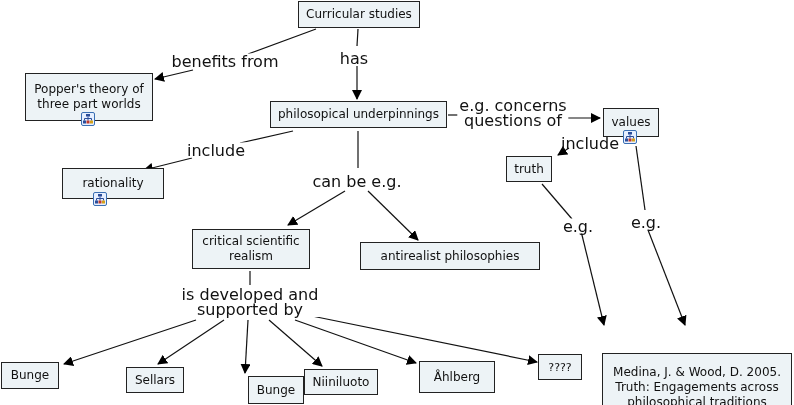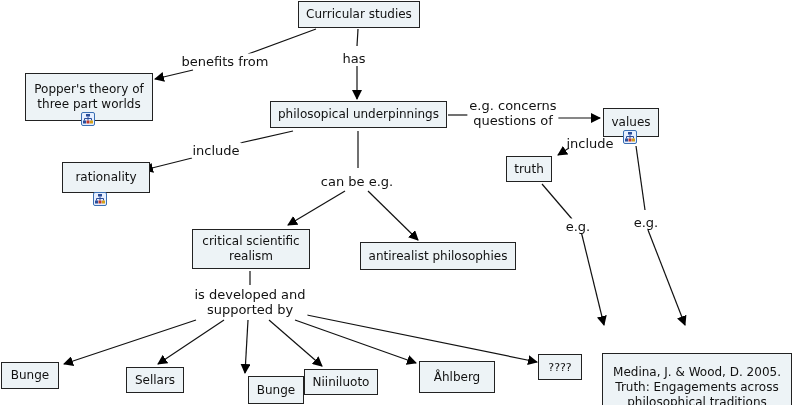--- a/index.html
+++ b/index.html
@@ -3,21 +3,21 @@
 <meta charset="utf-8">
 <style>
   html, body { margin:0; padding:0; background:#fff; }
   body { width:794px; height:405px; position:relative; overflow:hidden;
          font-family:"DejaVu Sans", sans-serif; }
   svg.edges { position:absolute; left:0; top:0; }
   .node { position:absolute; box-sizing:border-box; background:#edf3f6;
           border:1.3px solid #222; border-radius:0; font-size:12px; color:#111;
           text-align:center; line-height:15px; display:flex; align-items:center;
           justify-content:center; white-space:pre-line; }
-  .lbl { position:absolute; font-size:13px; color:#111; text-align:center; line-height:15px;
+  .lbl { position:absolute; font-size:16px; color:#111; text-align:center; line-height:15px;
          background:#fff; white-space:pre-line; transform:translate(-50%,-50%); padding:0 2px; }
   .sub { position:absolute; width:14px; height:14px; box-sizing:border-box;
          border:1px solid #3a6fb3; border-radius:2px; background:#e6efff; }
   .sub svg { display:block; }
 </style>
 </head>
 <body>
 
 <svg class="edges" width="794" height="405">
   <defs>
@@ -61,26 +61,26 @@
 <div class="lbl" style="left:590px;top:143px;background:transparent;">include</div>
 <div class="lbl" style="left:578px;top:226px;">e.g.</div>
 <div class="lbl" style="left:646px;top:222px;">e.g.</div>
 <div class="lbl" style="left:250px;top:302px;">is developed and
 supported by</div>
 
 <div class="node" style="left:298px;top:1px;width:122px;height:27px;">Curricular studies</div>
 <div class="node" style="left:25px;top:73px;width:128px;height:48px;">Popper's theory of
 three part worlds</div>
 <div class="node" style="left:270px;top:101px;width:177px;height:27px;">philosopical underpinnings</div>
-<div class="node" style="left:62px;top:162px;width:88px;height:31px;">rationality</div>
+<div class="node" style="left:62px;top:168px;width:102px;height:31px;">rationality</div>
 <div class="node" style="left:603px;top:108px;width:56px;height:29px;">values</div>
 <div class="node" style="left:506px;top:156px;width:46px;height:26px;">truth</div>
 <div class="node" style="left:192px;top:229px;width:118px;height:40px;">critical scientific
 realism</div>
-<div class="node" style="left:360px;top:242px;width:156px;height:28px;">antirealist philosophies</div>
+<div class="node" style="left:360px;top:242px;width:180px;height:28px;">antirealist philosophies</div>
 <div class="node" style="left:602px;top:328px;width:190px;height:68px;margin-top:25px;">Medina, J. &amp; Wood, D. 2005.
 Truth: Engagements across
 philosophical traditions</div>
 <div class="node" style="left:1px;top:362px;width:58px;height:27px;">Bunge</div>
 <div class="node" style="left:126px;top:367px;width:58px;height:26px;">Sellars</div>
 <div class="node" style="left:216px;top:376px;width:56px;height:28px;margin-left:32px;">Bunge</div>
 <div class="node" style="left:304px;top:369px;width:74px;height:26px;">Niiniluoto</div>
 <div class="node" style="left:419px;top:361px;width:76px;height:32px;">Åhlberg</div>
 <div class="node" style="left:538px;top:354px;width:44px;height:26px;font-size:11px;">????</div>
 

